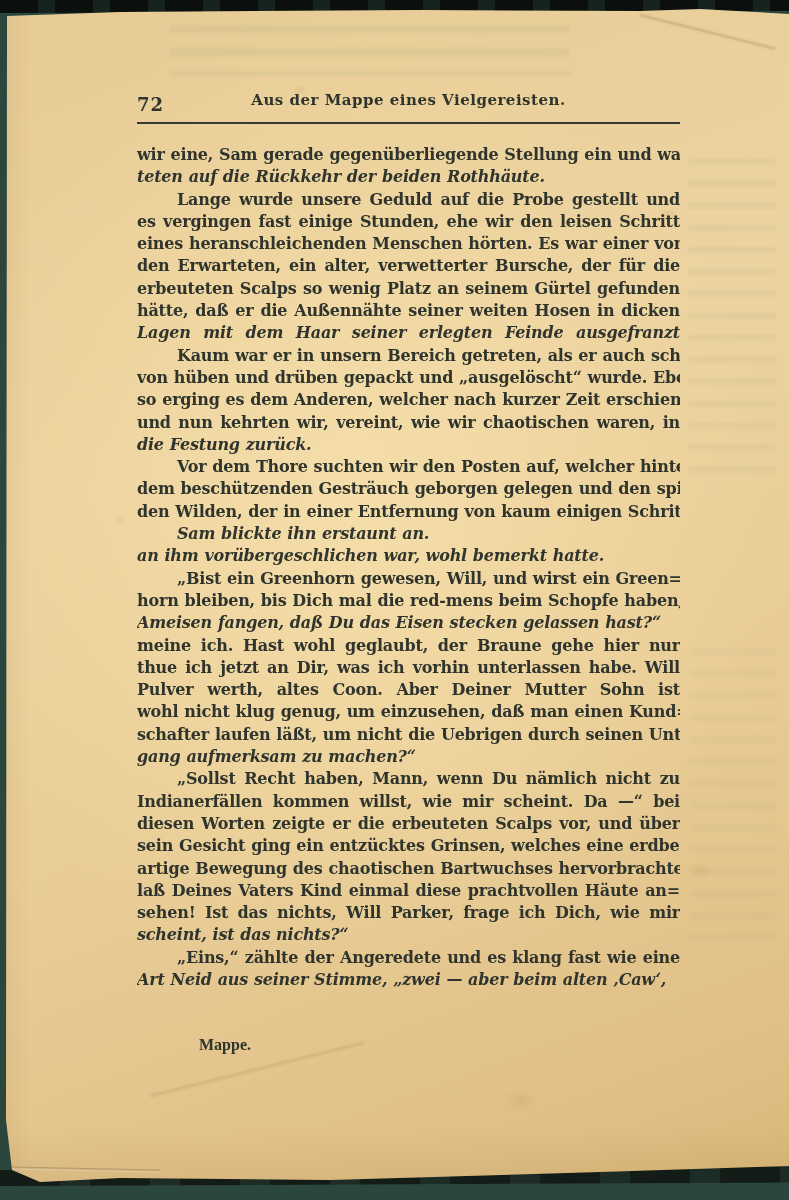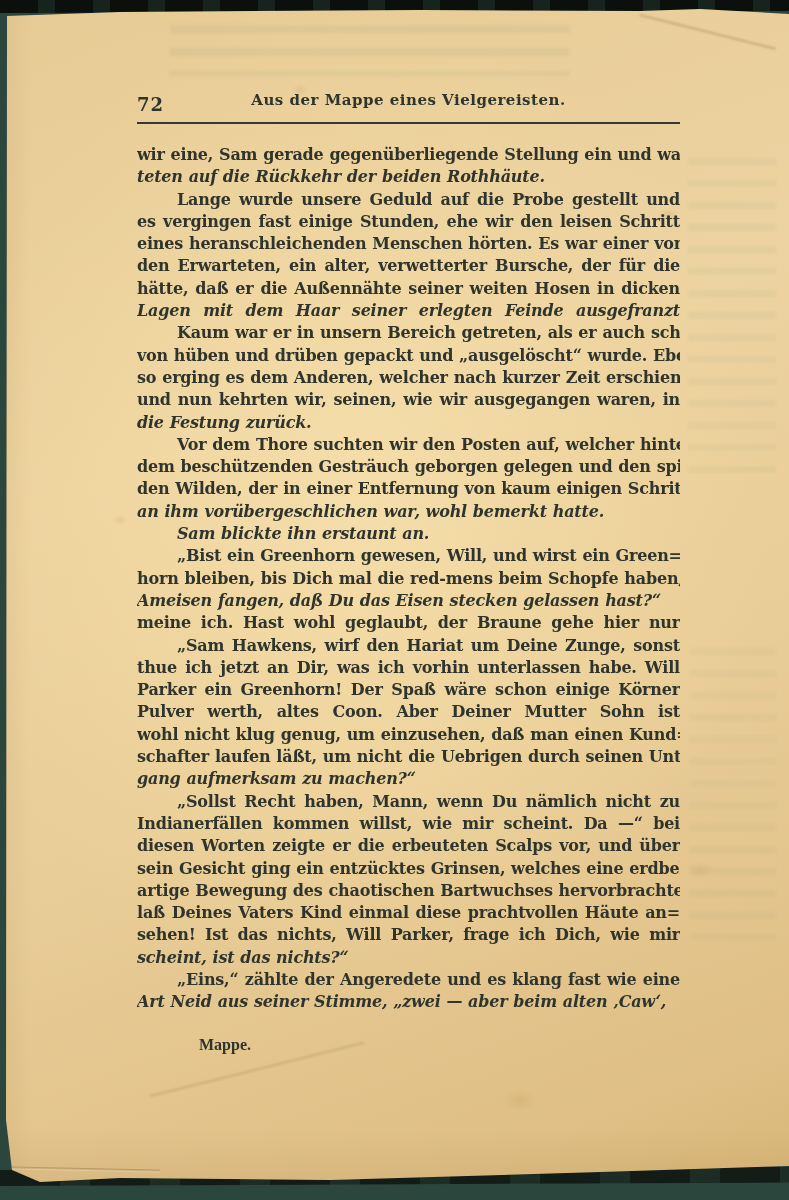--- a/index.html
+++ b/index.html
@@ -109,39 +109,38 @@
     <div class="pagenum">72</div>
     <div class="running-title">Aus der Mappe eines Vielgereisten.</div>
     <div class="header-rule"></div>
     <div class="lines">
         <div class="line">wir eine, Sam gerade gegenüberliegende Stellung ein und war=</div>
         <div class="line last">teten auf die Rückkehr der beiden Rothhäute.</div>
         <div class="line ind">Lange wurde unsere Geduld auf die Probe gestellt und</div>
         <div class="line">es vergingen fast einige Stunden, ehe wir den leisen Schritt</div>
         <div class="line">eines heranschleichenden Menschen hörten. Es war einer von</div>
         <div class="line">den Erwarteten, ein alter, verwetterter Bursche, der für die</div>
+        <div class="line">erbeuteten Scalps so wenig Platz an seinem Gürtel gefunden</div>
         <div class="line">hätte, daß er die Außennähte seiner weiten Hosen in dicken</div>
         <div class="line last">Lagen mit dem Haar seiner erlegten Feinde ausgefranzt hatte.</div>
         <div class="line ind">Kaum war er in unsern Bereich getreten, als er auch schon</div>
         <div class="line">von hüben und drüben gepackt und „ausgelöscht“ wurde. Eben=</div>
         <div class="line">so erging es dem Anderen, welcher nach kurzer Zeit erschien,</div>
-        <div class="line">und nun kehrten wir, seinen, wie wir ausgegangen waren, in</div>
+        <div class="line">und nun kehrten wir, vereint, wie wir chaotischen waren, in</div>
         <div class="line last">die Festung zurück.</div>
         <div class="line ind">Vor dem Thore suchten wir den Posten auf, welcher hinter</div>
         <div class="line">dem beschützenden Gesträuch geborgen gelegen und den spioniren=</div>
         <div class="line">den Wilden, der in einer Entfernung von kaum einigen Schritten</div>
+        <div class="line ind last">Sam blickte ihn erstaunt an.</div>
         <div class="line last">an ihm vorübergeschlichen war, wohl bemerkt hatte.</div>
-        <div class="line ind last">Sam blickte ihn erstaunt an.</div>
         <div class="line ind">„Bist ein Greenhorn gewesen, Will, und wirst ein Green=</div>
         <div class="line">horn bleiben, bis Dich mal die red-mens beim Schopfe haben,</div>
         <div class="line last">Ameisen fangen, daß Du das Eisen stecken gelassen hast?“</div>
         <div class="line">meine ich. Hast wohl geglaubt, der Braune gehe hier nur</div>
-        <div class="line ind">„Sam Hawkens, wirf den Hariat um Deine Zunge, sonst</div>
         <div class="line">thue ich jetzt an Dir, was ich vorhin unterlassen habe. Will</div>
-        <div class="line">Parker ein Greenhorn! Der Spaß wäre schon einige Körner</div>
         <div class="line">Pulver werth, altes Coon. Aber Deiner Mutter Sohn ist</div>
         <div class="line">wohl nicht klug genug, um einzusehen, daß man einen Kund=</div>
         <div class="line">schafter laufen läßt, um nicht die Uebrigen durch seinen Unter=</div>
         <div class="line last">gang aufmerksam zu machen?“</div>
         <div class="line ind">„Sollst Recht haben, Mann, wenn Du nämlich nicht zu</div>
         <div class="line">Indianerfällen kommen willst, wie mir scheint. Da —“ bei</div>
         <div class="line">diesen Worten zeigte er die erbeuteten Scalps vor, und über</div>
         <div class="line">sein Gesicht ging ein entzücktes Grinsen, welches eine erdbeben=</div>
         <div class="line">artige Bewegung des chaotischen Bartwuchses hervorbrachte —</div>
         <div class="line">laß Deines Vaters Kind einmal diese prachtvollen Häute an=</div>

